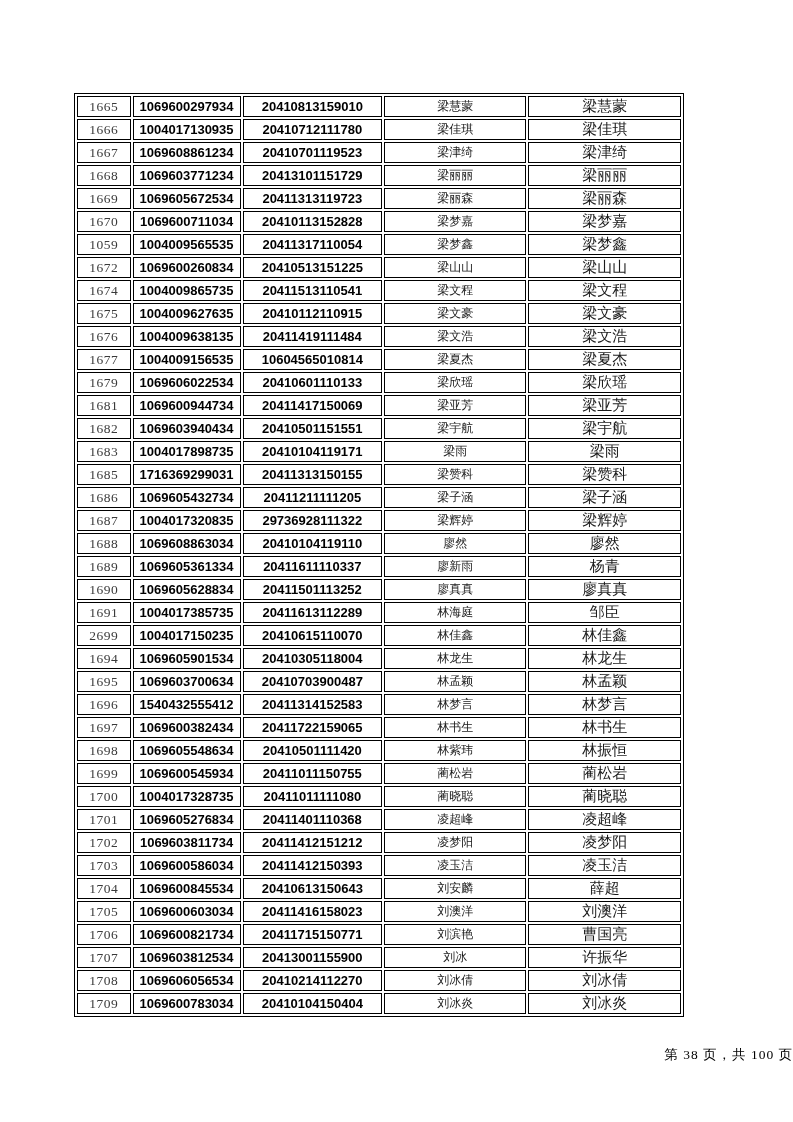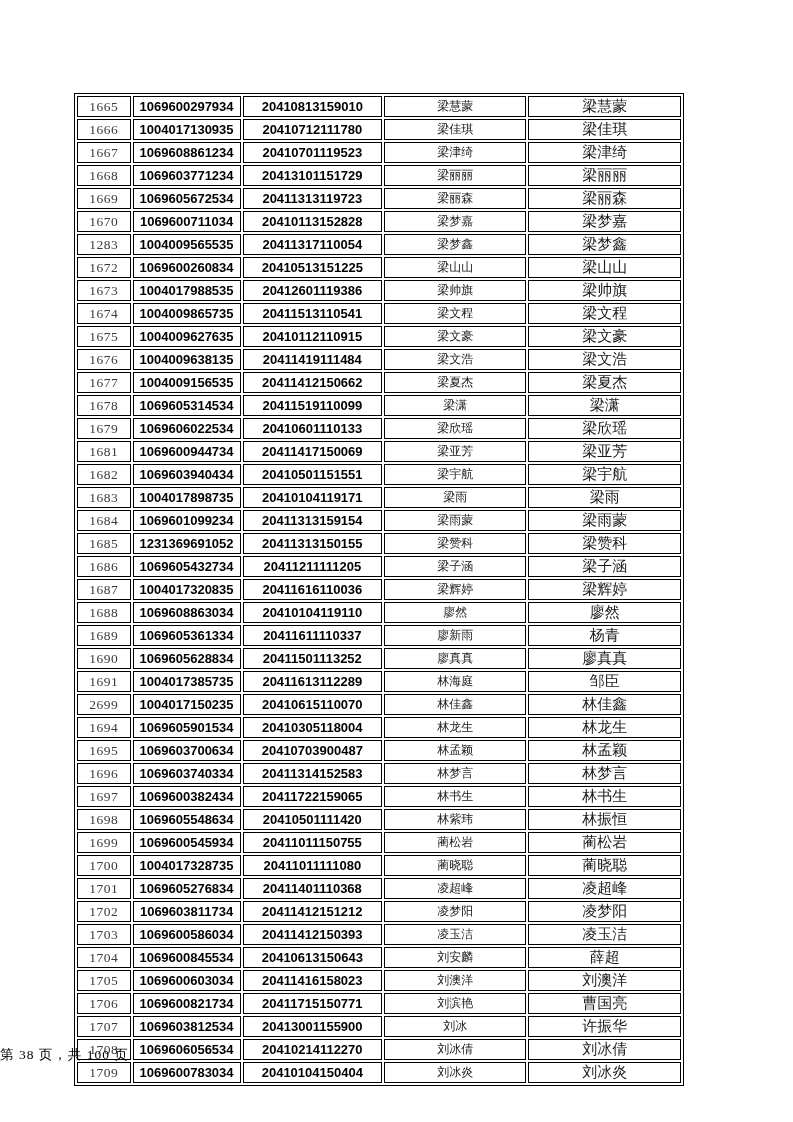--- a/index.html
+++ b/index.html
@@ -61,21 +61,21 @@
   td.c-name2 {
     font-family: "Liberation Serif", serif;
     font-size: 15px;
     color: #1a1a1a;
   }
   .footer {
     position: absolute;
     left: 0;
     top: 1046px;
     width: 793px;
-    text-align: left;
+    text-align: right;
     font-family: "Liberation Serif", serif;
     font-size: 13.5px;
     color: #000;
     letter-spacing: 1px;
   }
 </style>
 </head>
 <body>
 
 <div class="sheet">
@@ -124,41 +124,34 @@
           <td class="c-name2">梁丽森</td>
         </tr>
         <tr>
           <td class="c-seq">1670</td>
           <td class="c-id1">1069600711034</td>
           <td class="c-id2">20410113152828</td>
           <td class="c-name1">梁梦嘉</td>
           <td class="c-name2">梁梦嘉</td>
         </tr>
         <tr>
-          <td class="c-seq">1283</td>
+          <td class="c-seq">1059</td>
           <td class="c-id1">1004009565535</td>
           <td class="c-id2">20411317110054</td>
           <td class="c-name1">梁梦鑫</td>
           <td class="c-name2">梁梦鑫</td>
         </tr>
         <tr>
           <td class="c-seq">1672</td>
           <td class="c-id1">1069600260834</td>
           <td class="c-id2">20410513151225</td>
           <td class="c-name1">梁山山</td>
           <td class="c-name2">梁山山</td>
         </tr>
         <tr>
-          <td class="c-seq">1673</td>
-          <td class="c-id1">1004017988535</td>
-          <td class="c-id2">20412601119386</td>
-          <td class="c-name1">梁帅旗</td>
-          <td class="c-name2">梁帅旗</td>
-        </tr>
-        <tr>
           <td class="c-seq">1674</td>
           <td class="c-id1">1004009865735</td>
           <td class="c-id2">20411513110541</td>
           <td class="c-name1">梁文程</td>
           <td class="c-name2">梁文程</td>
         </tr>
         <tr>
           <td class="c-seq">1675</td>
           <td class="c-id1">1004009627635</td>
           <td class="c-id2">20410112110915</td>
@@ -168,30 +161,23 @@
         <tr>
           <td class="c-seq">1676</td>
           <td class="c-id1">1004009638135</td>
           <td class="c-id2">20411419111484</td>
           <td class="c-name1">梁文浩</td>
           <td class="c-name2">梁文浩</td>
         </tr>
         <tr>
           <td class="c-seq">1677</td>
           <td class="c-id1">1004009156535</td>
-          <td class="c-id2">20411412150662</td>
+          <td class="c-id2">10604565010814</td>
           <td class="c-name1">梁夏杰</td>
           <td class="c-name2">梁夏杰</td>
-        </tr>
-        <tr>
-          <td class="c-seq">1678</td>
-          <td class="c-id1">1069605314534</td>
-          <td class="c-id2">20411519110099</td>
-          <td class="c-name1">梁潇</td>
-          <td class="c-name2">梁潇</td>
         </tr>
         <tr>
           <td class="c-seq">1679</td>
           <td class="c-id1">1069606022534</td>
           <td class="c-id2">20410601110133</td>
           <td class="c-name1">梁欣瑶</td>
           <td class="c-name2">梁欣瑶</td>
         </tr>
         <tr>
           <td class="c-seq">1681</td>
@@ -208,44 +194,37 @@
           <td class="c-name2">梁宇航</td>
         </tr>
         <tr>
           <td class="c-seq">1683</td>
           <td class="c-id1">1004017898735</td>
           <td class="c-id2">20410104119171</td>
           <td class="c-name1">梁雨</td>
           <td class="c-name2">梁雨</td>
         </tr>
         <tr>
-          <td class="c-seq">1684</td>
-          <td class="c-id1">1069601099234</td>
-          <td class="c-id2">20411313159154</td>
-          <td class="c-name1">梁雨蒙</td>
-          <td class="c-name2">梁雨蒙</td>
-        </tr>
-        <tr>
           <td class="c-seq">1685</td>
-          <td class="c-id1">1231369691052</td>
+          <td class="c-id1">1716369299031</td>
           <td class="c-id2">20411313150155</td>
           <td class="c-name1">梁赞科</td>
           <td class="c-name2">梁赞科</td>
         </tr>
         <tr>
           <td class="c-seq">1686</td>
           <td class="c-id1">1069605432734</td>
           <td class="c-id2">20411211111205</td>
           <td class="c-name1">梁子涵</td>
           <td class="c-name2">梁子涵</td>
         </tr>
         <tr>
           <td class="c-seq">1687</td>
           <td class="c-id1">1004017320835</td>
-          <td class="c-id2">20411616110036</td>
+          <td class="c-id2">29736928111322</td>
           <td class="c-name1">梁辉婷</td>
           <td class="c-name2">梁辉婷</td>
         </tr>
         <tr>
           <td class="c-seq">1688</td>
           <td class="c-id1">1069608863034</td>
           <td class="c-id2">20410104119110</td>
           <td class="c-name1">廖然</td>
           <td class="c-name2">廖然</td>
         </tr>
@@ -286,21 +265,21 @@
         </tr>
         <tr>
           <td class="c-seq">1695</td>
           <td class="c-id1">1069603700634</td>
           <td class="c-id2">20410703900487</td>
           <td class="c-name1">林孟颖</td>
           <td class="c-name2">林孟颖</td>
         </tr>
         <tr>
           <td class="c-seq">1696</td>
-          <td class="c-id1">1069603740334</td>
+          <td class="c-id1">1540432555412</td>
           <td class="c-id2">20411314152583</td>
           <td class="c-name1">林梦言</td>
           <td class="c-name2">林梦言</td>
         </tr>
         <tr>
           <td class="c-seq">1697</td>
           <td class="c-id1">1069600382434</td>
           <td class="c-id2">20411722159065</td>
           <td class="c-name1">林书生</td>
           <td class="c-name2">林书生</td>

